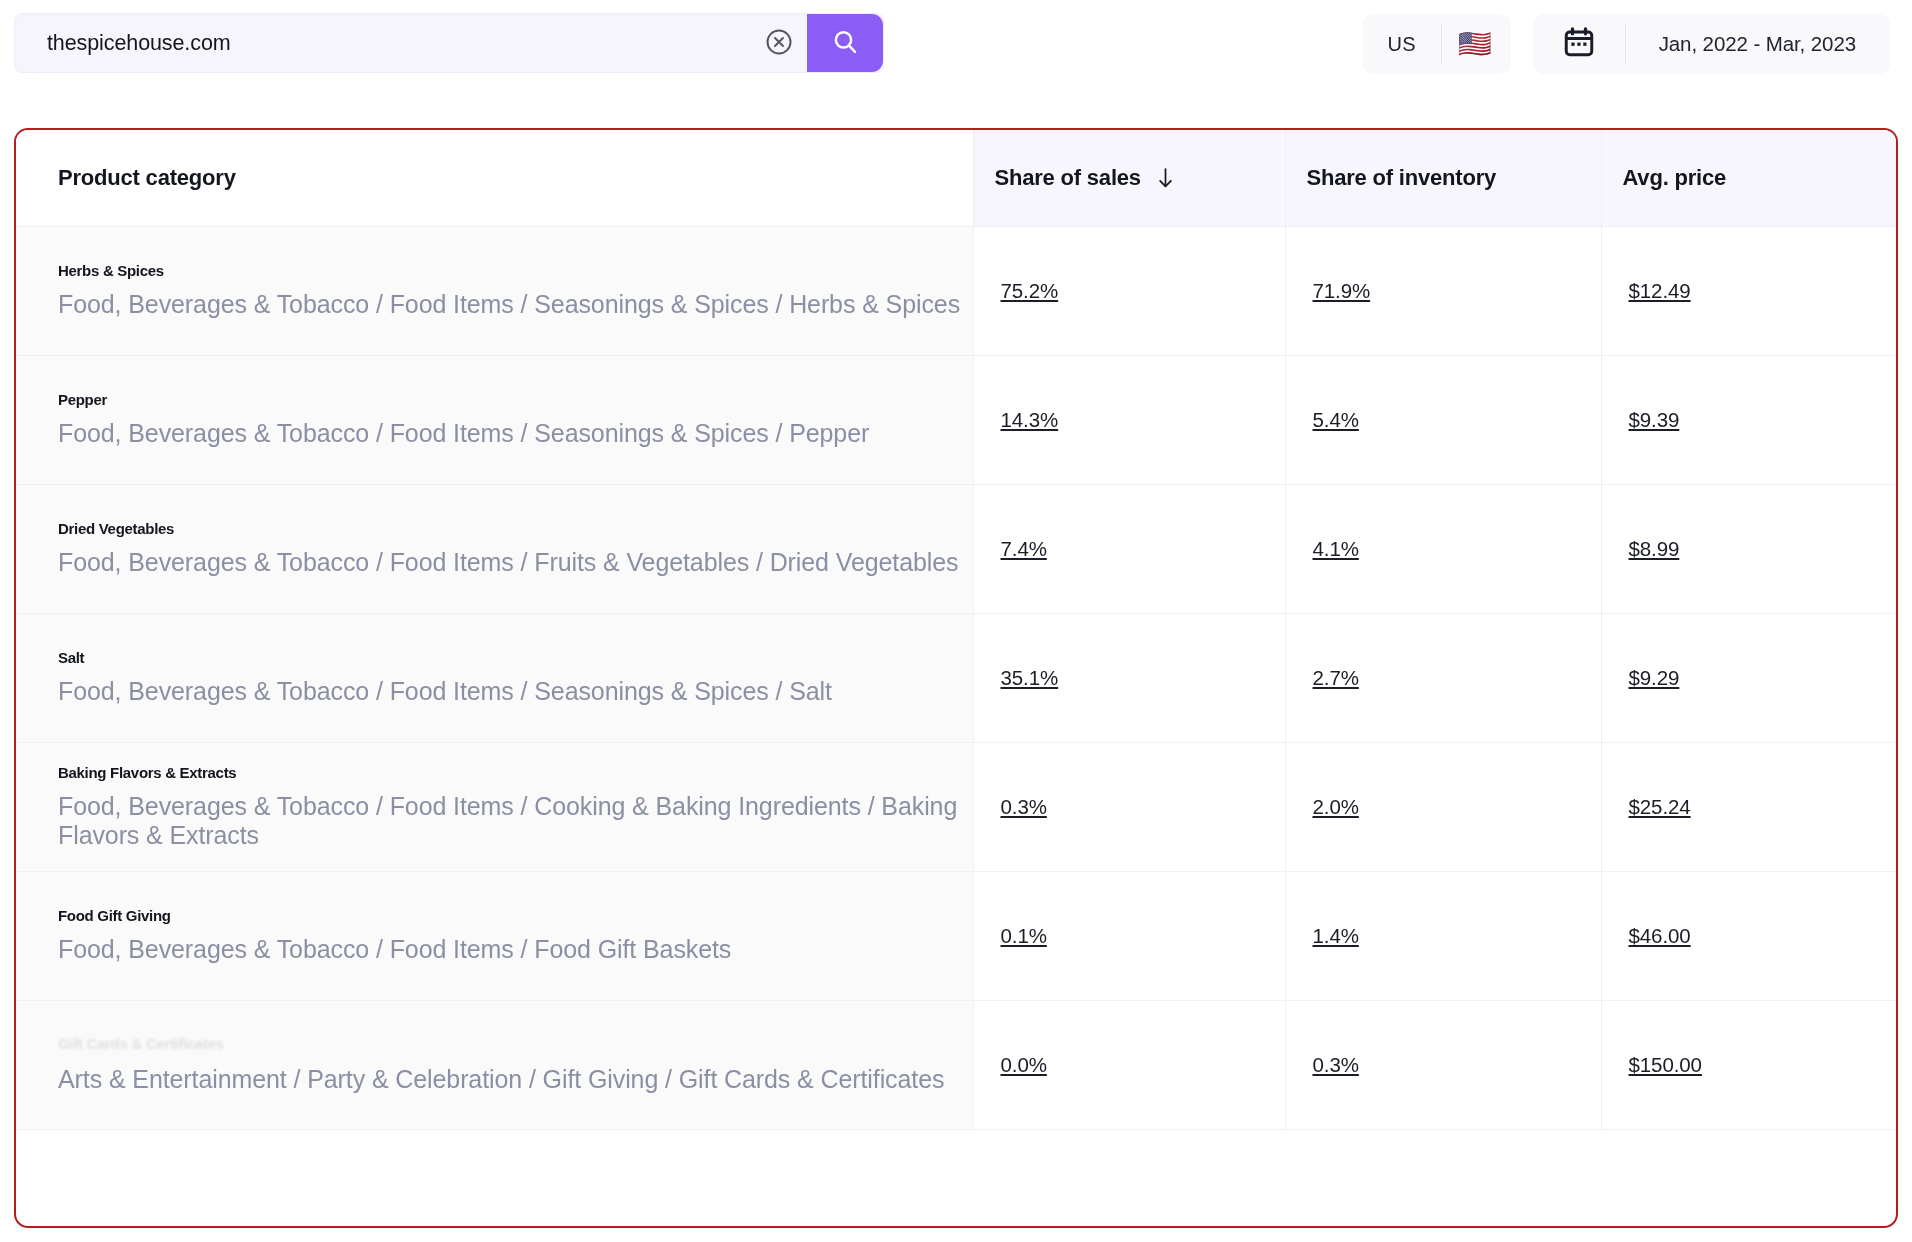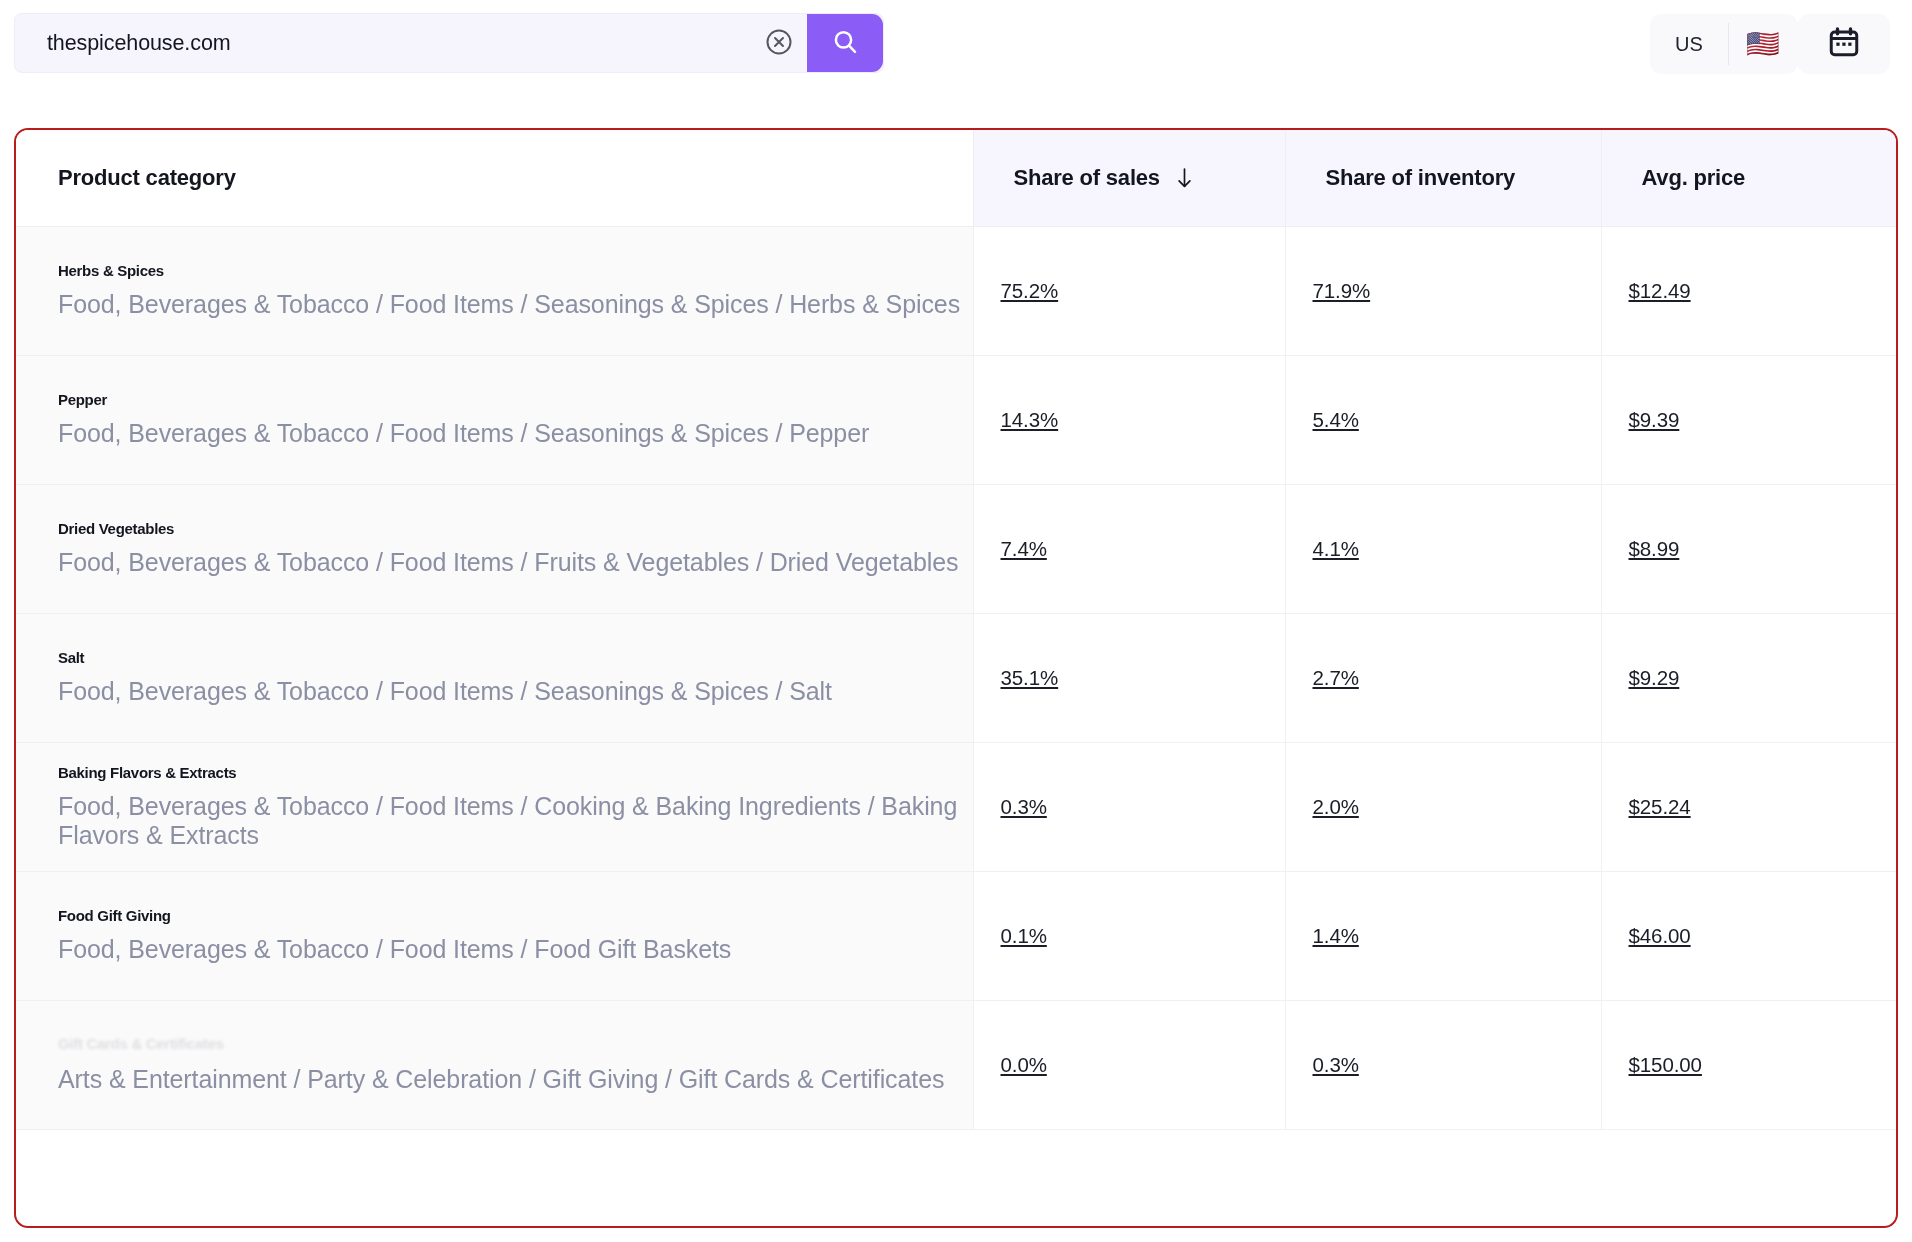--- a/index.html
+++ b/index.html
@@ -69,20 +69,21 @@
     align-items: center;
     justify-content: center;
     cursor: pointer;
     border: 0;
     border-radius: 0 11px 11px 0;
   }
 
   
   .right-controls {
     display: flex;
+    gap: 22px;
     padding-top: 1px;
   }
   .seg-group {
     display: flex;
     align-items: stretch;
     height: 60px;
     background: #f9f9fb;
     border-radius: 11px;
     overflow: hidden;
   }
@@ -145,21 +146,21 @@
     font-size: 22px;
     font-weight: bold;
     color: #14161f;
     letter-spacing: -0.2px;
     border-bottom: 1px solid #eeeef3;
     background: #ffffff;
   }
   thead th.metric {
     background: #f7f5fd;
     border-left: 1px solid #eeeef3;
-    padding-left: 40px;
+    padding-left: 21px;
   }
   thead th.cat { padding-left: 42px; }
   .th-inner { display: flex; align-items: center; gap: 15px; }
   .sort-arrow { display: inline-flex; align-items: center; }
 
   tbody tr { height: 129px; }
   tbody td {
     vertical-align: middle;
     border-bottom: 1px solid #f0f0f4;
     background: #ffffff;
@@ -237,20 +238,21 @@
           <svg width="34" height="34" viewBox="0 0 24 24" fill="none">
             <rect x="3" y="5" width="18" height="16" rx="2.4" stroke="#1b1d2b" stroke-width="2.1"></rect>
             <path d="M3 9.6 H21" stroke="#1b1d2b" stroke-width="2.1"></path>
             <path d="M7.4 2.8 V6.2 M16.6 2.8 V6.2" stroke="#1b1d2b" stroke-width="2.4" stroke-linecap="round"></path>
             <rect x="6.6" y="12.4" width="2.3" height="2.3" fill="#1b1d2b"></rect>
             <rect x="10.8" y="12.4" width="2.3" height="2.3" fill="#1b1d2b"></rect>
             <rect x="15.0" y="12.4" width="2.3" height="2.3" fill="#1b1d2b"></rect>
           </svg>
         </span>
       </div>
+      <div class="seg-cell range-cell">Jan, 2022 - Mar, 2023</div>
     </div>
 
   </div>
 </div>
 
 <div class="table-card">
   <table class="tbl">
     <colgroup>
       <col class="c-cat">
         <col class="c-m1">

